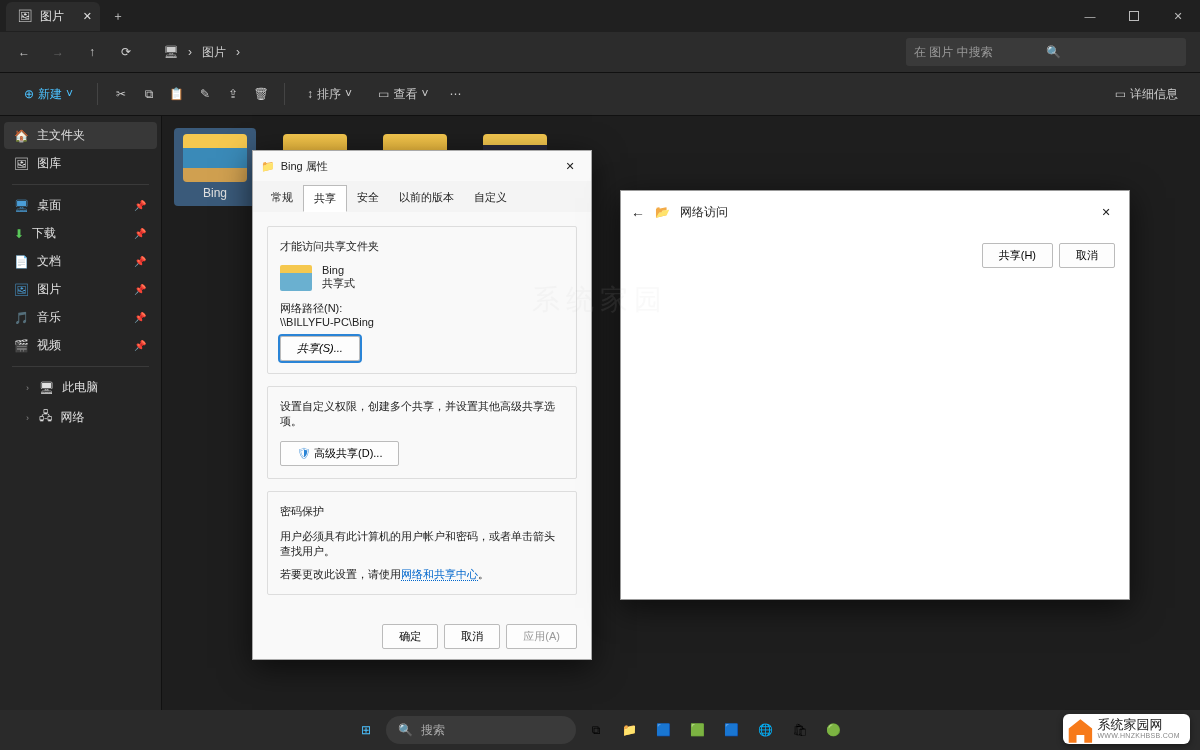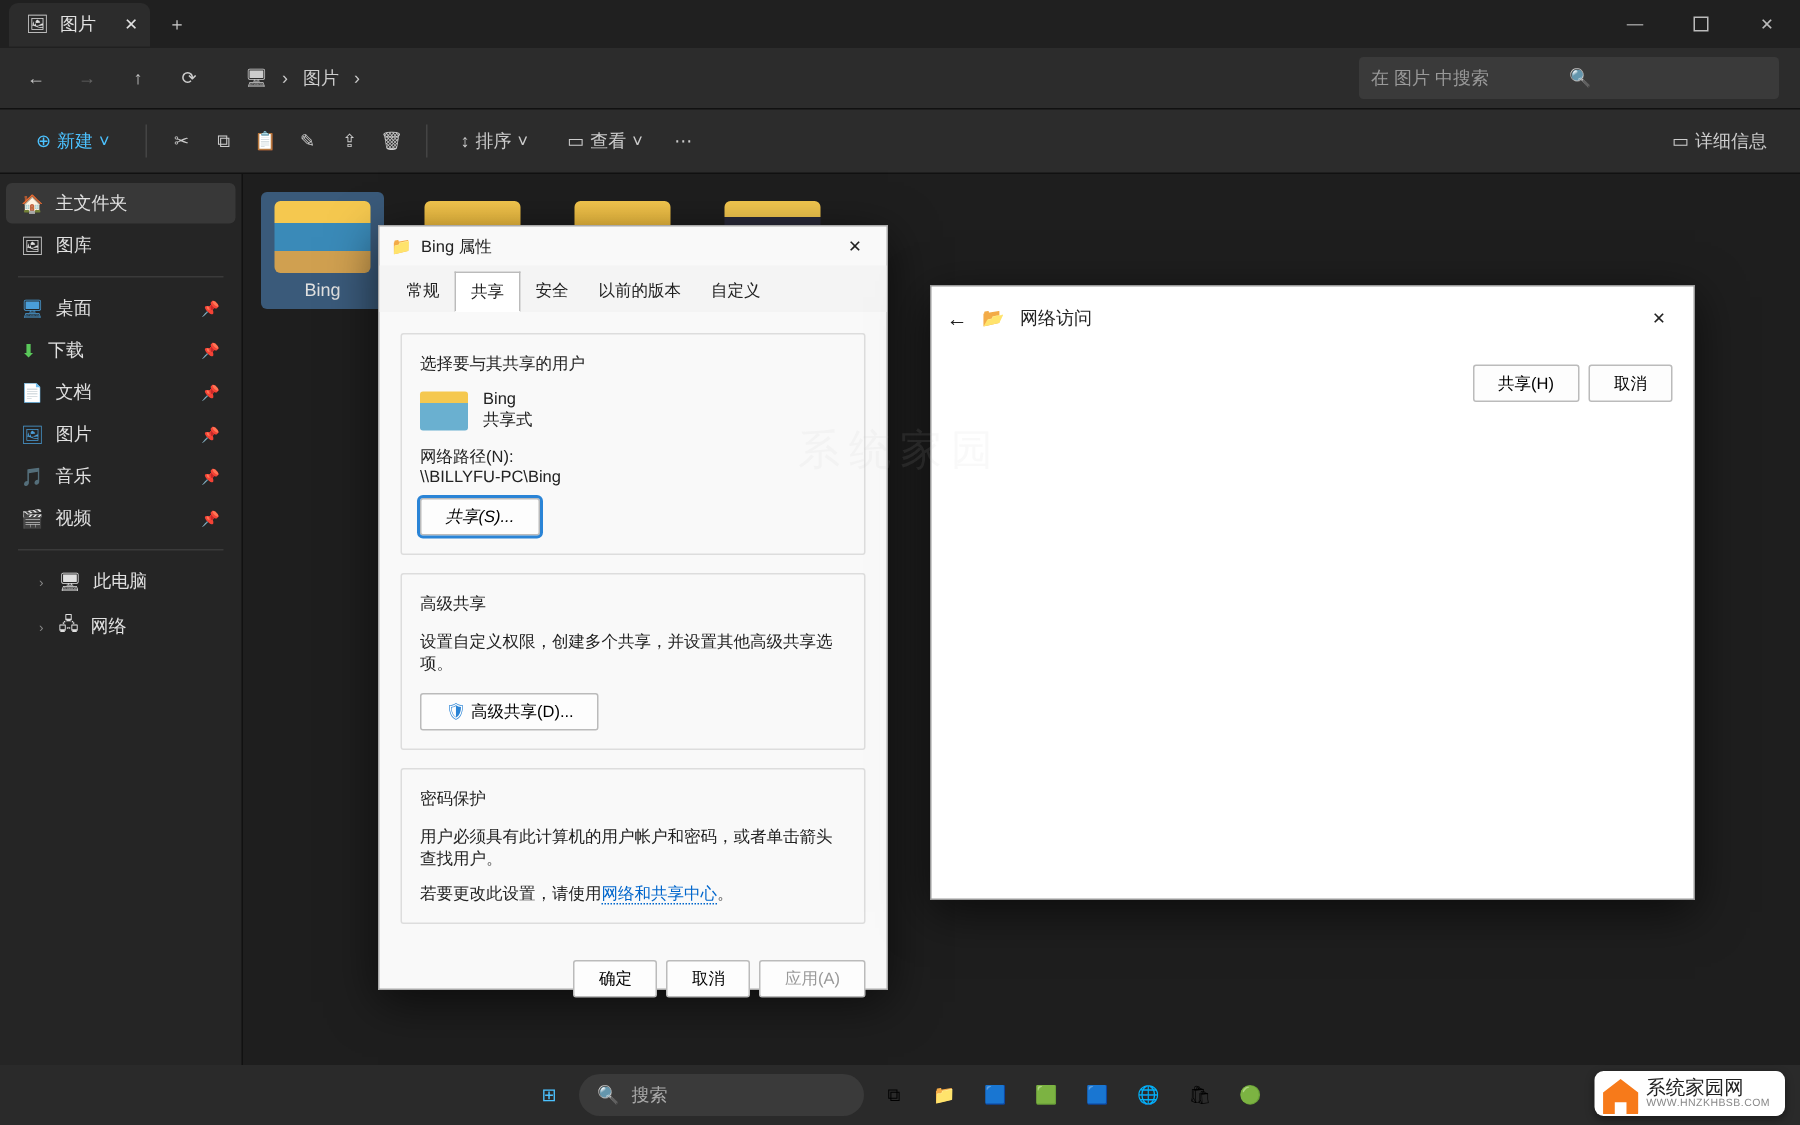--- a/index.html
+++ b/index.html
@@ -226,38 +226,37 @@
   </div>
   <div class="tabs">
     <div>常规</div>
     <div class="on">共享</div>
     <div>安全</div>
     <div>以前的版本</div>
     <div>自定义</div>
   </div>
   <div class="dlg-body">
     <div class="panel">
-      <div class="pltitle">选择要与其共享的用户</div>
+      <div class="pltitle">才能访问共享文件夹</div>
       <div class="fldrow">
         <div class="fldic"></div>
         <div>
           <div>Bing</div>
           <div>共享式</div>
         </div>
       </div>
       <div style="margin-top:10px">
         <div>网络路径(N):</div>
         <div>\\BILLYFU-PC\Bing</div>
       </div>
       <div style="margin-top:8px">
         <button class="btn hi">共享(S)...</button>
       </div>
     </div>
     <div class="panel">
-      <div class="pltitle">高级共享</div>
       <div>设置自定义权限，创建多个共享，并设置其他高级共享选项。</div>
       <div style="margin-top:12px">
         <button class="btn"><span class="shield">🛡</span> <span>高级共享(D)...</span></button>
       </div>
     </div>
     <div class="panel">
       <div class="pltitle">密码保护</div>
       <div>用户必须具有此计算机的用户帐户和密码，或者单击箭头查找用户。</div>
       <div style="margin-top:8px"><span>若要更改此设置，请使用</span><span class="link">网络和共享中心</span>。</div>
     </div>

